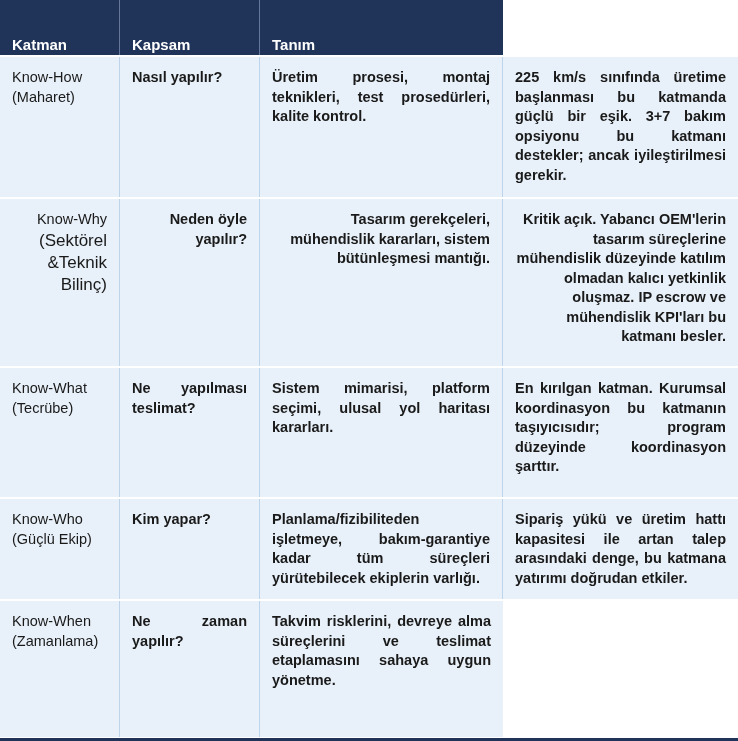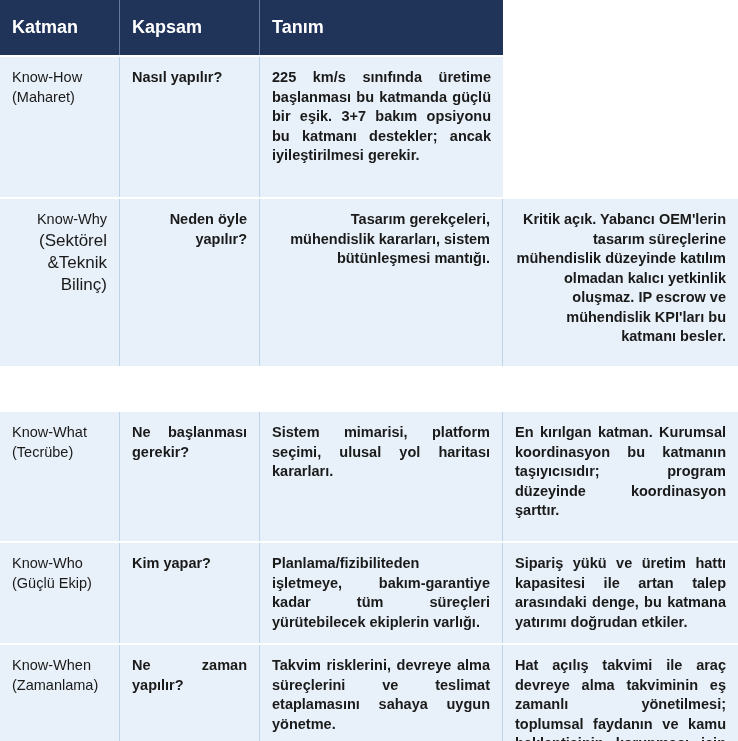--- a/index.html
+++ b/index.html
@@ -18,39 +18,39 @@
   .table{width:738px;}
   .row{
     display:grid;
     grid-template-columns:120px 140px 243px 235px;
     background:var(--row-gap);
   }
   .header-row .cell{
     background:var(--header-bg);
     color:var(--header-text);
     font-weight:bold;
-    font-size:18px;
+    font-size:15px;
     display:flex;
-    align-items:center;
+    align-items:flex-end;
     padding:0 12px;
     height:55px;
     border-right:1px solid var(--header-divider);
   }
   .header-row .cell:last-child{border-right:none;}
   .body-row{margin-top:2px;}
   .body-row .cell{
     background:var(--cell-bg);
     padding:11px 12px 10px 12px;
     border-right:1px solid var(--cell-divider);
   }
   .body-row .cell:last-child{border-right:none;}
   
   .table > .row:nth-child(2) .cell{min-height:140px;}
   .table > .row:nth-child(3) .cell{min-height:167px;text-align:right;}
-  .table > .row:nth-child(4) .cell{min-height:129px;margin-top:44px;}
+  .table > .row:nth-child(4) .cell{min-height:129px;}
   .table > .row:nth-child(5) .cell{min-height:100px;}
   .table > .row:nth-child(6) .cell{min-height:136px;}
   .cell-layer{ text-align:left; }
   .layer-name{display:block;}
   .layer-label{display:block;font-weight:normal;}
   .layer-label.large{font-size:17px;line-height:1.3;}
   .cell-text{ text-align:justify;font-weight:bold; }
   .bottom-bar{
     width:738px;height:4px;background:var(--bottom-bar);margin-top:1px;
   }
@@ -70,39 +70,40 @@
       <span>Tanım</span>
     </div>
   </div>
 
   <div class="row body-row">
     <div class="cell cell-layer">
       <span class="layer-name">Know-How</span>
       <span class="layer-label">(Maharet)</span>
     </div>
     <div class="cell cell-text">Nasıl yapılır?</div>
+    <div class="cell cell-text">Üretim prosesi, montaj teknikleri, test prosedürleri, kalite kontrol.</div>
     <div class="cell cell-text">225 km/s sınıfında üretime başlanması bu katmanda güçlü bir eşik. 3+7 bakım opsiyonu bu katmanı destekler; ancak iyileştirilmesi gerekir.</div>
   </div>
 
   <div class="row body-row">
     <div class="cell cell-layer">
       <span class="layer-name">Know-Why</span>
       <span class="layer-label large">(Sektörel &amp;Teknik Bilinç)</span>
     </div>
     <div class="cell cell-text">Neden öyle yapılır?</div>
     <div class="cell cell-text">Tasarım gerekçeleri, mühendislik kararları, sistem bütünleşmesi mantığı.</div>
     <div class="cell cell-text">Kritik açık. Yabancı OEM'lerin tasarım süreçlerine mühendislik düzeyinde katılım olmadan kalıcı yetkinlik oluşmaz. IP escrow ve mühendislik KPI'ları bu katmanı besler.</div>
   </div>
 
   <div class="row body-row">
     <div class="cell cell-layer">
       <span class="layer-name">Know-What</span>
       <span class="layer-label">(Tecrübe)</span>
     </div>
-    <div class="cell cell-text">Ne başlanması gerekir?</div>
+    <div class="cell cell-text">Ne yapılması teslimat?</div>
     <div class="cell cell-text">Sistem mimarisi, platform seçimi, ulusal yol haritası kararları.</div>
     <div class="cell cell-text">En kırılgan katman. Kurumsal koordinasyon bu katmanın taşıyıcısıdır; program düzeyinde koordinasyon şarttır.</div>
   </div>
 
   <div class="row body-row">
     <div class="cell cell-layer">
       <span class="layer-name">Know-Who</span>
       <span class="layer-label">(Güçlü Ekip)</span>
     </div>
     <div class="cell cell-text">Kim yapar?</div>
@@ -110,16 +111,15 @@
     <div class="cell cell-text">Sipariş yükü ve üretim hattı kapasitesi ile artan talep arasındaki denge, bu katmana yatırımı doğrudan etkiler.</div>
   </div>
 
   <div class="row body-row">
     <div class="cell cell-layer">
       <span class="layer-name">Know-When</span>
       <span class="layer-label">(Zamanlama)</span>
     </div>
     <div class="cell cell-text">Ne zaman yapılır?</div>
     <div class="cell cell-text">Takvim risklerini, devreye alma süreçlerini ve teslimat etaplamasını sahaya uygun yönetme.</div>
-    <div class="cell cell-text">Hat açılış takvimi ile araç devreye alma takviminin eş zamanlı yönetilmesi; toplumsal faydanın ve kamu beklentisinin korunması için kritik.</div>
   </div>
 </div>
 <div class="bottom-bar"></div>
 
 </body></html>

